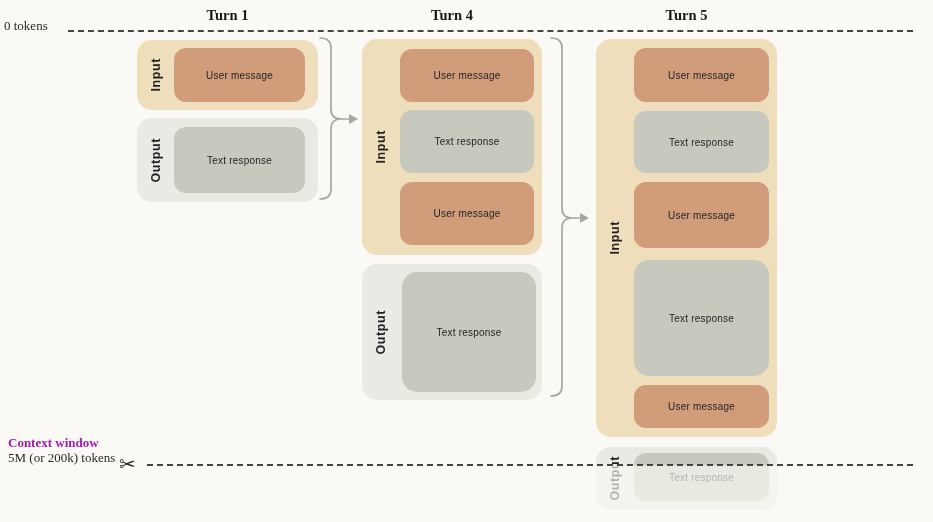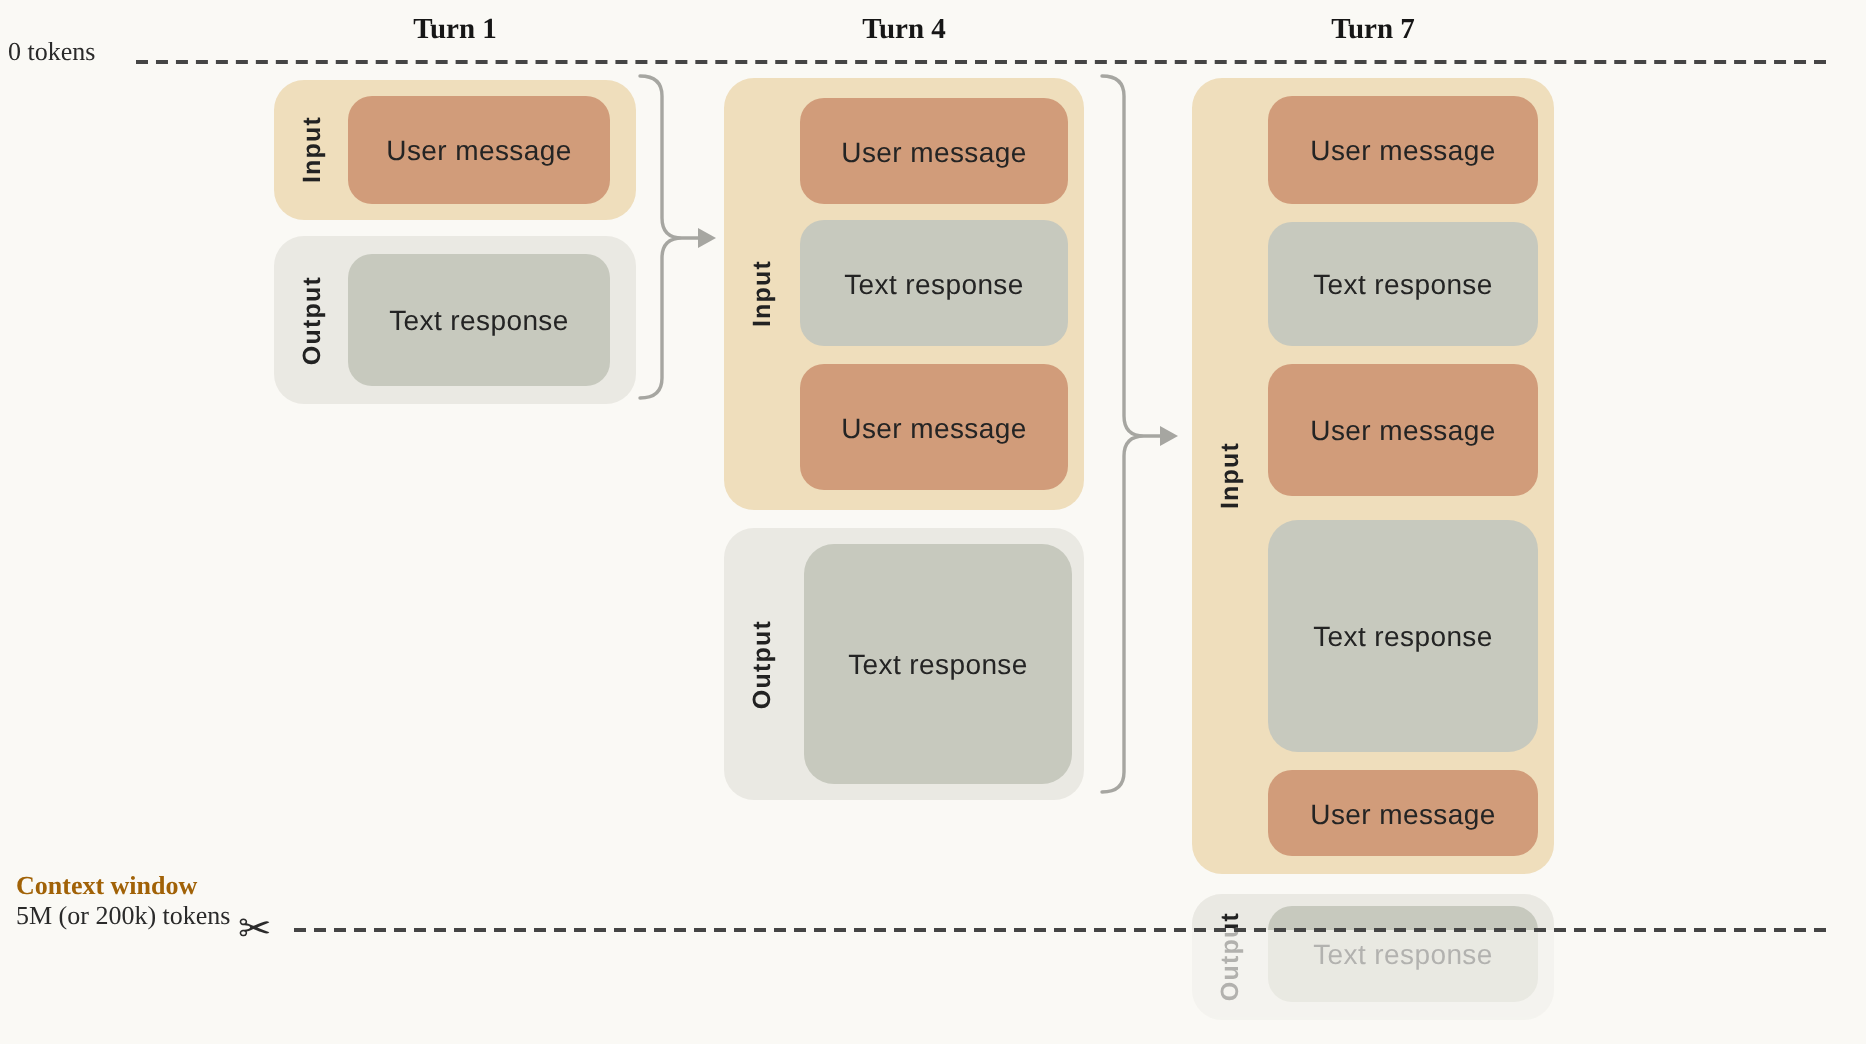--- a/index.html
+++ b/index.html
@@ -17,42 +17,42 @@
     position:relative;width:933px;height:522px;background:var(--bg);
     overflow:hidden;font-family:"Liberation Sans",sans-serif;color:var(--ink);
   }
   .turn-title{position:absolute;top:7px;text-align:center;font-family:"Liberation Serif",serif;font-weight:bold;font-size:14.5px;color:#161616;}
   .dashline{position:absolute;height:0;border-top:2px dashed var(--line);}
   .box{position:absolute;border-radius:15px;}
   .box.input{background:var(--tan);}
   .box.output{background:var(--outbg);}
   .side-label{position:absolute;left:6px;top:0;height:100%;width:26px;display:flex;align-items:center;justify-content:center;}
   .side-label span{writing-mode:vertical-rl;transform:rotate(180deg);font-size:12.5px;font-weight:700;letter-spacing:0.6px;color:#222;white-space:nowrap;}
-  .card{position:absolute;border-radius:12px;display:flex;align-items:center;justify-content:center;font-size:14px;letter-spacing:0.2px;color:#242424;}
+  .card{position:absolute;border-radius:12px;display:flex;align-items:center;justify-content:center;font-size:10px;letter-spacing:0.2px;color:#242424;}
   .card.user{background:var(--salmon);}
   .card.response{background:var(--graycard);text-align:center;}
   .bracket{position:absolute;}
   .bracket path{fill:none;stroke:var(--bracket);stroke-width:1.7;stroke-linecap:round;}
   .bracket polygon{fill:var(--bracket);}
   .axis-note{position:absolute;font-family:"Liberation Serif",serif;font-size:13px;color:#2a2a2a;line-height:15px;}
-  .axis-note b{font-weight:bold;color:#a16207;}
+  .axis-note b{font-weight:bold;color:#a21caf;}
   .scissors{position:absolute;font-size:20px;color:#2b2b2b;font-family:"DejaVu Sans",sans-serif;}
   .fadewrap{position:absolute;}
   .fadewrap .ghost{position:absolute;left:0;top:0;width:100%;height:100%;opacity:0.33;}
   .fadewrap .clip{position:absolute;left:0;top:0;width:100%;height:18px;overflow:hidden;}
   .fadewrap .clip .box{left:0;top:0;}
 </style>
 </head>
 <body>
 
 <div id="stage">
 
   <div class="turn-title" style="left:137px;width:181px;">Turn 1</div>
   <div class="turn-title" style="left:362px;width:180px;">Turn 4</div>
-  <div class="turn-title" style="left:596px;width:181px;">Turn 7</div>
+  <div class="turn-title" style="left:596px;width:181px;">Turn 5</div>
 
   <div class="axis-note" style="left:4px;top:18px;">0 tokens</div>
 
   <div class="box input" style="left:137px;top:40px;width:181px;height:70px;">
     <div class="side-label">
         <span>Input</span>
       </div>
     <div class="card user" style="left:37px;top:8px;width:131px;height:54px;">User message</div>
   </div>
   <div class="box output" style="left:137px;top:118px;width:181px;height:84px;">

